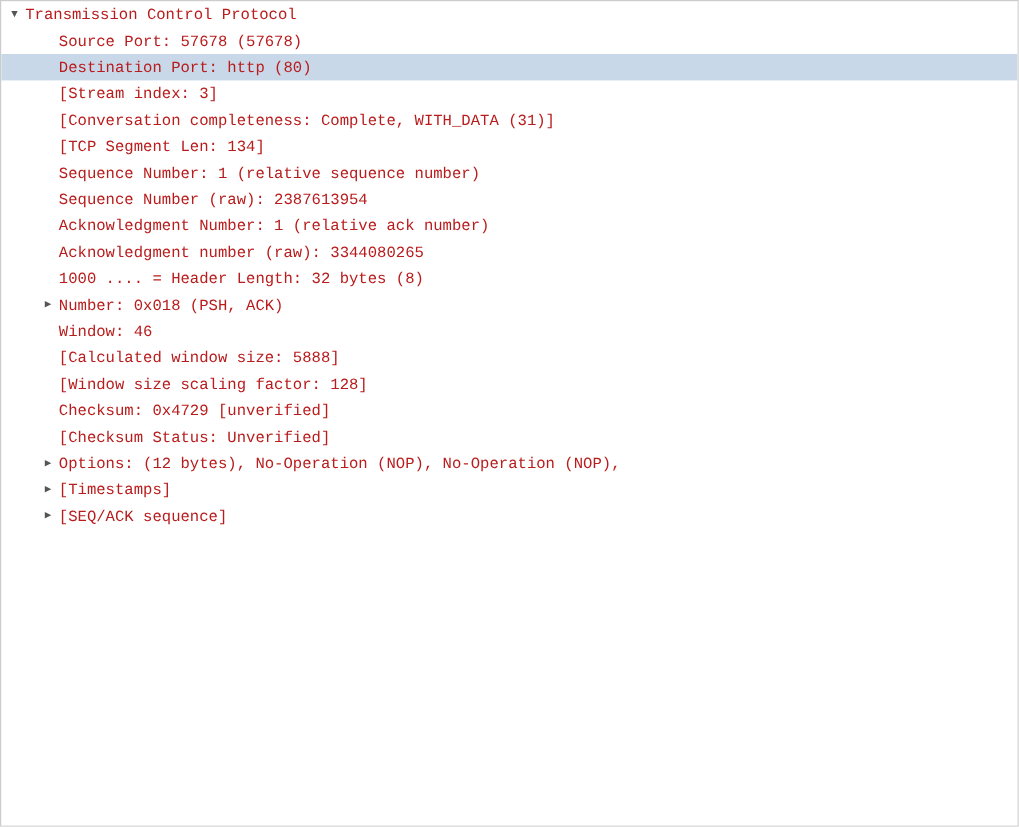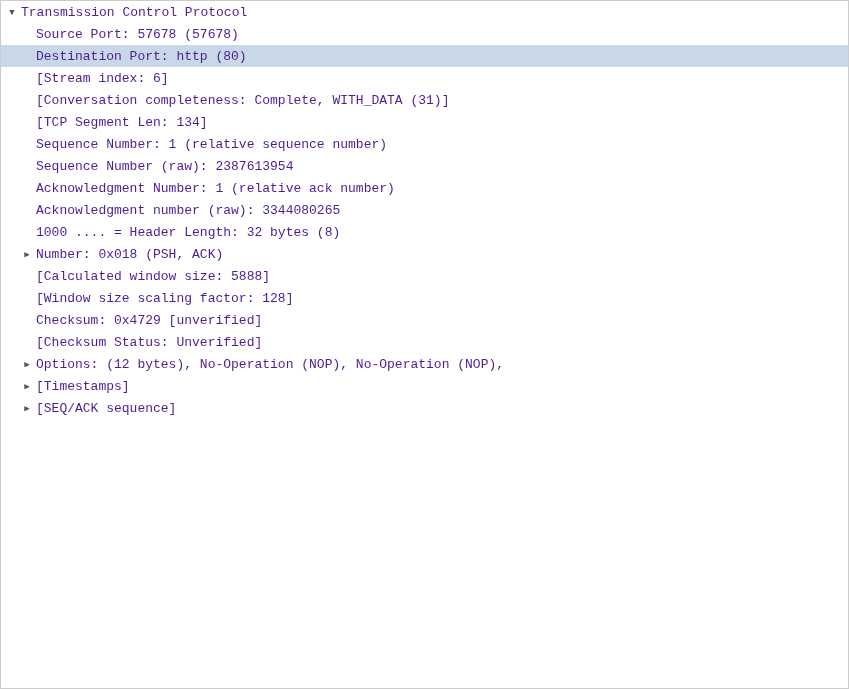--- a/index.html
+++ b/index.html
@@ -32,21 +32,21 @@
       min-height: 22px;
       white-space: nowrap;
     }
 
     .tree-row.selected {
       background-color: #c8d8e8;
       font-family: Liberation Mono, monospace;
     }
 
     .indent-1 {
-      padding-left: 19px;
+      padding-left: 32px;
     }
 
     .expand-icon {
       display: inline-block;
       width: 14px;
       height: 14px;
       margin-right: 2px;
       cursor: pointer;
       color: #555555;
       font-size: 11px;
@@ -62,21 +62,21 @@
     .expand-icon.collapsed::before {
       content: '▶';
       font-size: 9px;
     }
 
     .expand-icon.none {
       visibility: hidden;
     }
 
     .row-text {
-      color: #4c1d95;
+      color: #b91c1c;
     }
 
   </style>
 </head>
 <body>
 
 <div class="tree-container">
 <div class="tree-row">
       <span class="expand-icon expanded"></span>
       <span class="row-text">Transmission Control Protocol</span>
@@ -84,21 +84,21 @@
     <div class="tree-row indent-1">
       <span class="expand-icon none"></span>
       <span class="row-text">Source Port: 57678 (57678)</span>
     </div>
     <div class="tree-row selected indent-1">
       <span class="expand-icon none"></span>
       <span class="row-text">Destination Port: http (80)</span>
     </div>
     <div class="tree-row indent-1">
       <span class="expand-icon none"></span>
-      <span class="row-text">[Stream index: 6]</span>
+      <span class="row-text">[Stream index: 3]</span>
     </div>
     <div class="tree-row indent-1">
       <span class="expand-icon none"></span>
       <span class="row-text">[Conversation completeness: Complete, WITH_DATA (31)]</span>
     </div>
     <div class="tree-row indent-1">
       <span class="expand-icon none"></span>
       <span class="row-text">[TCP Segment Len: 134]</span>
     </div>
     <div class="tree-row indent-1">
@@ -120,20 +120,24 @@
     <div class="tree-row indent-1">
       <span class="expand-icon none"></span>
       <span class="row-text">1000 .... = Header Length: 32 bytes (8)</span>
     </div>
     <div class="tree-row indent-1">
       <span class="expand-icon collapsed"></span>
       <span class="row-text">Number: 0x018 (PSH, ACK)</span>
     </div>
     <div class="tree-row indent-1">
       <span class="expand-icon none"></span>
+      <span class="row-text">Window: 46</span>
+    </div>
+    <div class="tree-row indent-1">
+      <span class="expand-icon none"></span>
       <span class="row-text">[Calculated window size: 5888]</span>
     </div>
     <div class="tree-row indent-1">
       <span class="expand-icon none"></span>
       <span class="row-text">[Window size scaling factor: 128]</span>
     </div>
     <div class="tree-row indent-1">
       <span class="expand-icon none"></span>
       <span class="row-text">Checksum: 0x4729 [unverified]</span>
     </div>

